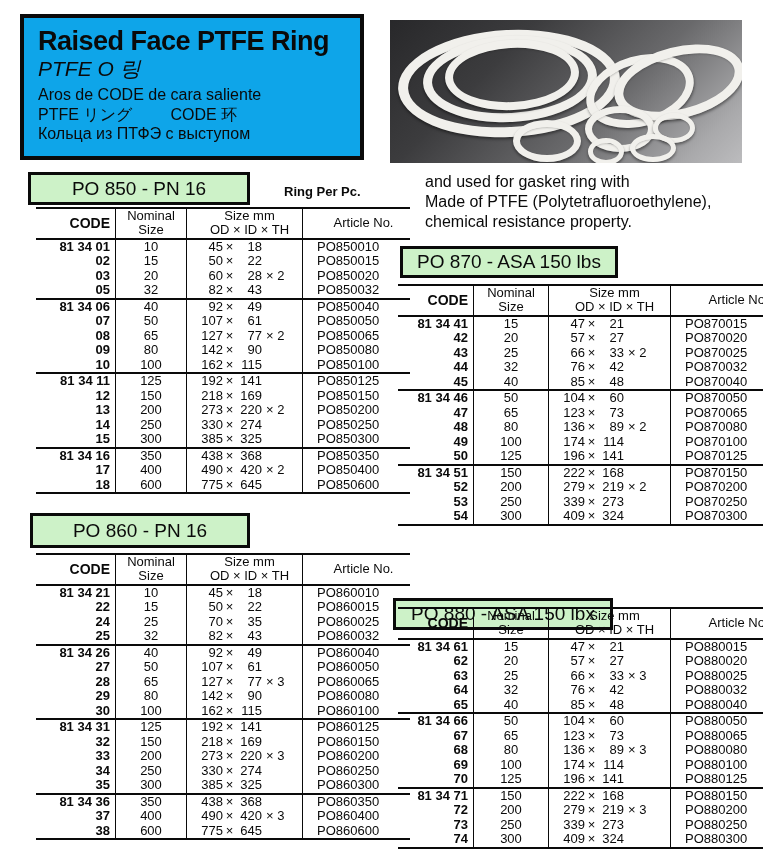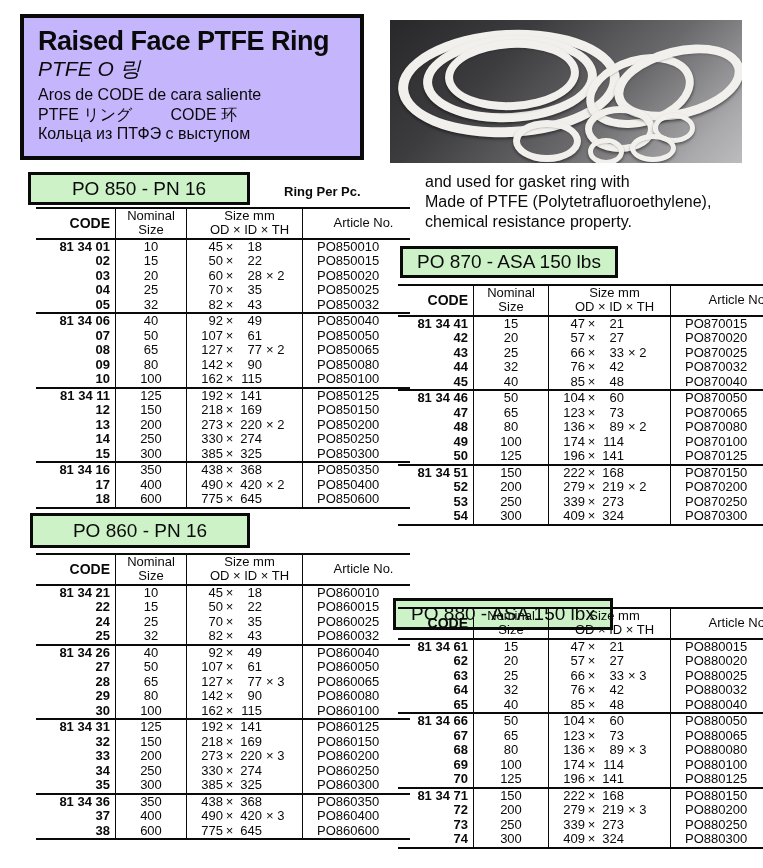--- a/index.html
+++ b/index.html
@@ -1,21 +1,21 @@
 <!DOCTYPE html>
 <html><head>
 <meta charset="utf-8">
 <style>
   html,body{margin:0;padding:0;background:#fff;}
   #page{position:relative;width:763px;height:868px;background:#ffffff;
         font-family:"Liberation Sans", sans-serif;color:#0a0a0a;overflow:hidden;}
 
   
   .title-box{position:absolute;left:20px;top:14px;width:308px;height:121px;
-             background:#c4b5fd;border:4px solid #0a0a0a;padding:9px 14px 8px 14px;}
+             background:#0ea5e9;border:4px solid #0a0a0a;padding:9px 14px 8px 14px;}
   .title-box .t1{font-size:27px;font-weight:bold;line-height:1.05;letter-spacing:-0.5px;}
   .title-box .t2{font-size:21px;font-weight:normal;font-style:italic;margin-top:3px;line-height:1.05;}
   .title-box .t3{font-size:16px;margin-top:6px;line-height:1.15;}
   .title-box .t4{font-size:16px;margin-top:1px;line-height:1.15;}
   .title-box .t4 .gap{display:inline-block;width:38px;}
   .title-box .t5{font-size:16px;margin-top:1px;line-height:1.15;}
 
   
   .photo{position:absolute;left:390px;top:20px;width:352px;height:143px;overflow:hidden;
          background:linear-gradient(135deg,#28282a 0%,#3c3c3e 30%,#6a6a6c 62%,#a9a9ab 88%,#bcbcbe 100%);}
@@ -142,26 +142,20 @@
             <td class="c-size"><span class="od">50</span><span class="xsign">×</span><span class="idv">22</span><span class="thv"></span></td>
             <td class="c-art">PO850015</td>
           </tr>
           <tr>
             <td class="c-code">03</td>
             <td class="c-nom">20</td>
             <td class="c-size"><span class="od">60</span><span class="xsign">×</span><span class="idv">28</span><span class="thv">× 2</span></td>
             <td class="c-art">PO850020</td>
           </tr>
           <tr>
-            <td class="c-code">04</td>
-            <td class="c-nom">25</td>
-            <td class="c-size"><span class="od">70</span><span class="xsign">×</span><span class="idv">35</span><span class="thv"></span></td>
-            <td class="c-art">PO850025</td>
-          </tr>
-          <tr>
             <td class="c-code">05</td>
             <td class="c-nom">32</td>
             <td class="c-size"><span class="od">82</span><span class="xsign">×</span><span class="idv">43</span><span class="thv"></span></td>
             <td class="c-art">PO850032</td>
           </tr>
           <tr class="group-start">
             <td class="c-code">81 34 06</td>
             <td class="c-nom">40</td>
             <td class="c-size"><span class="od">92</span><span class="xsign">×</span><span class="idv">49</span><span class="thv"></span></td>
             <td class="c-art">PO850040</td>

